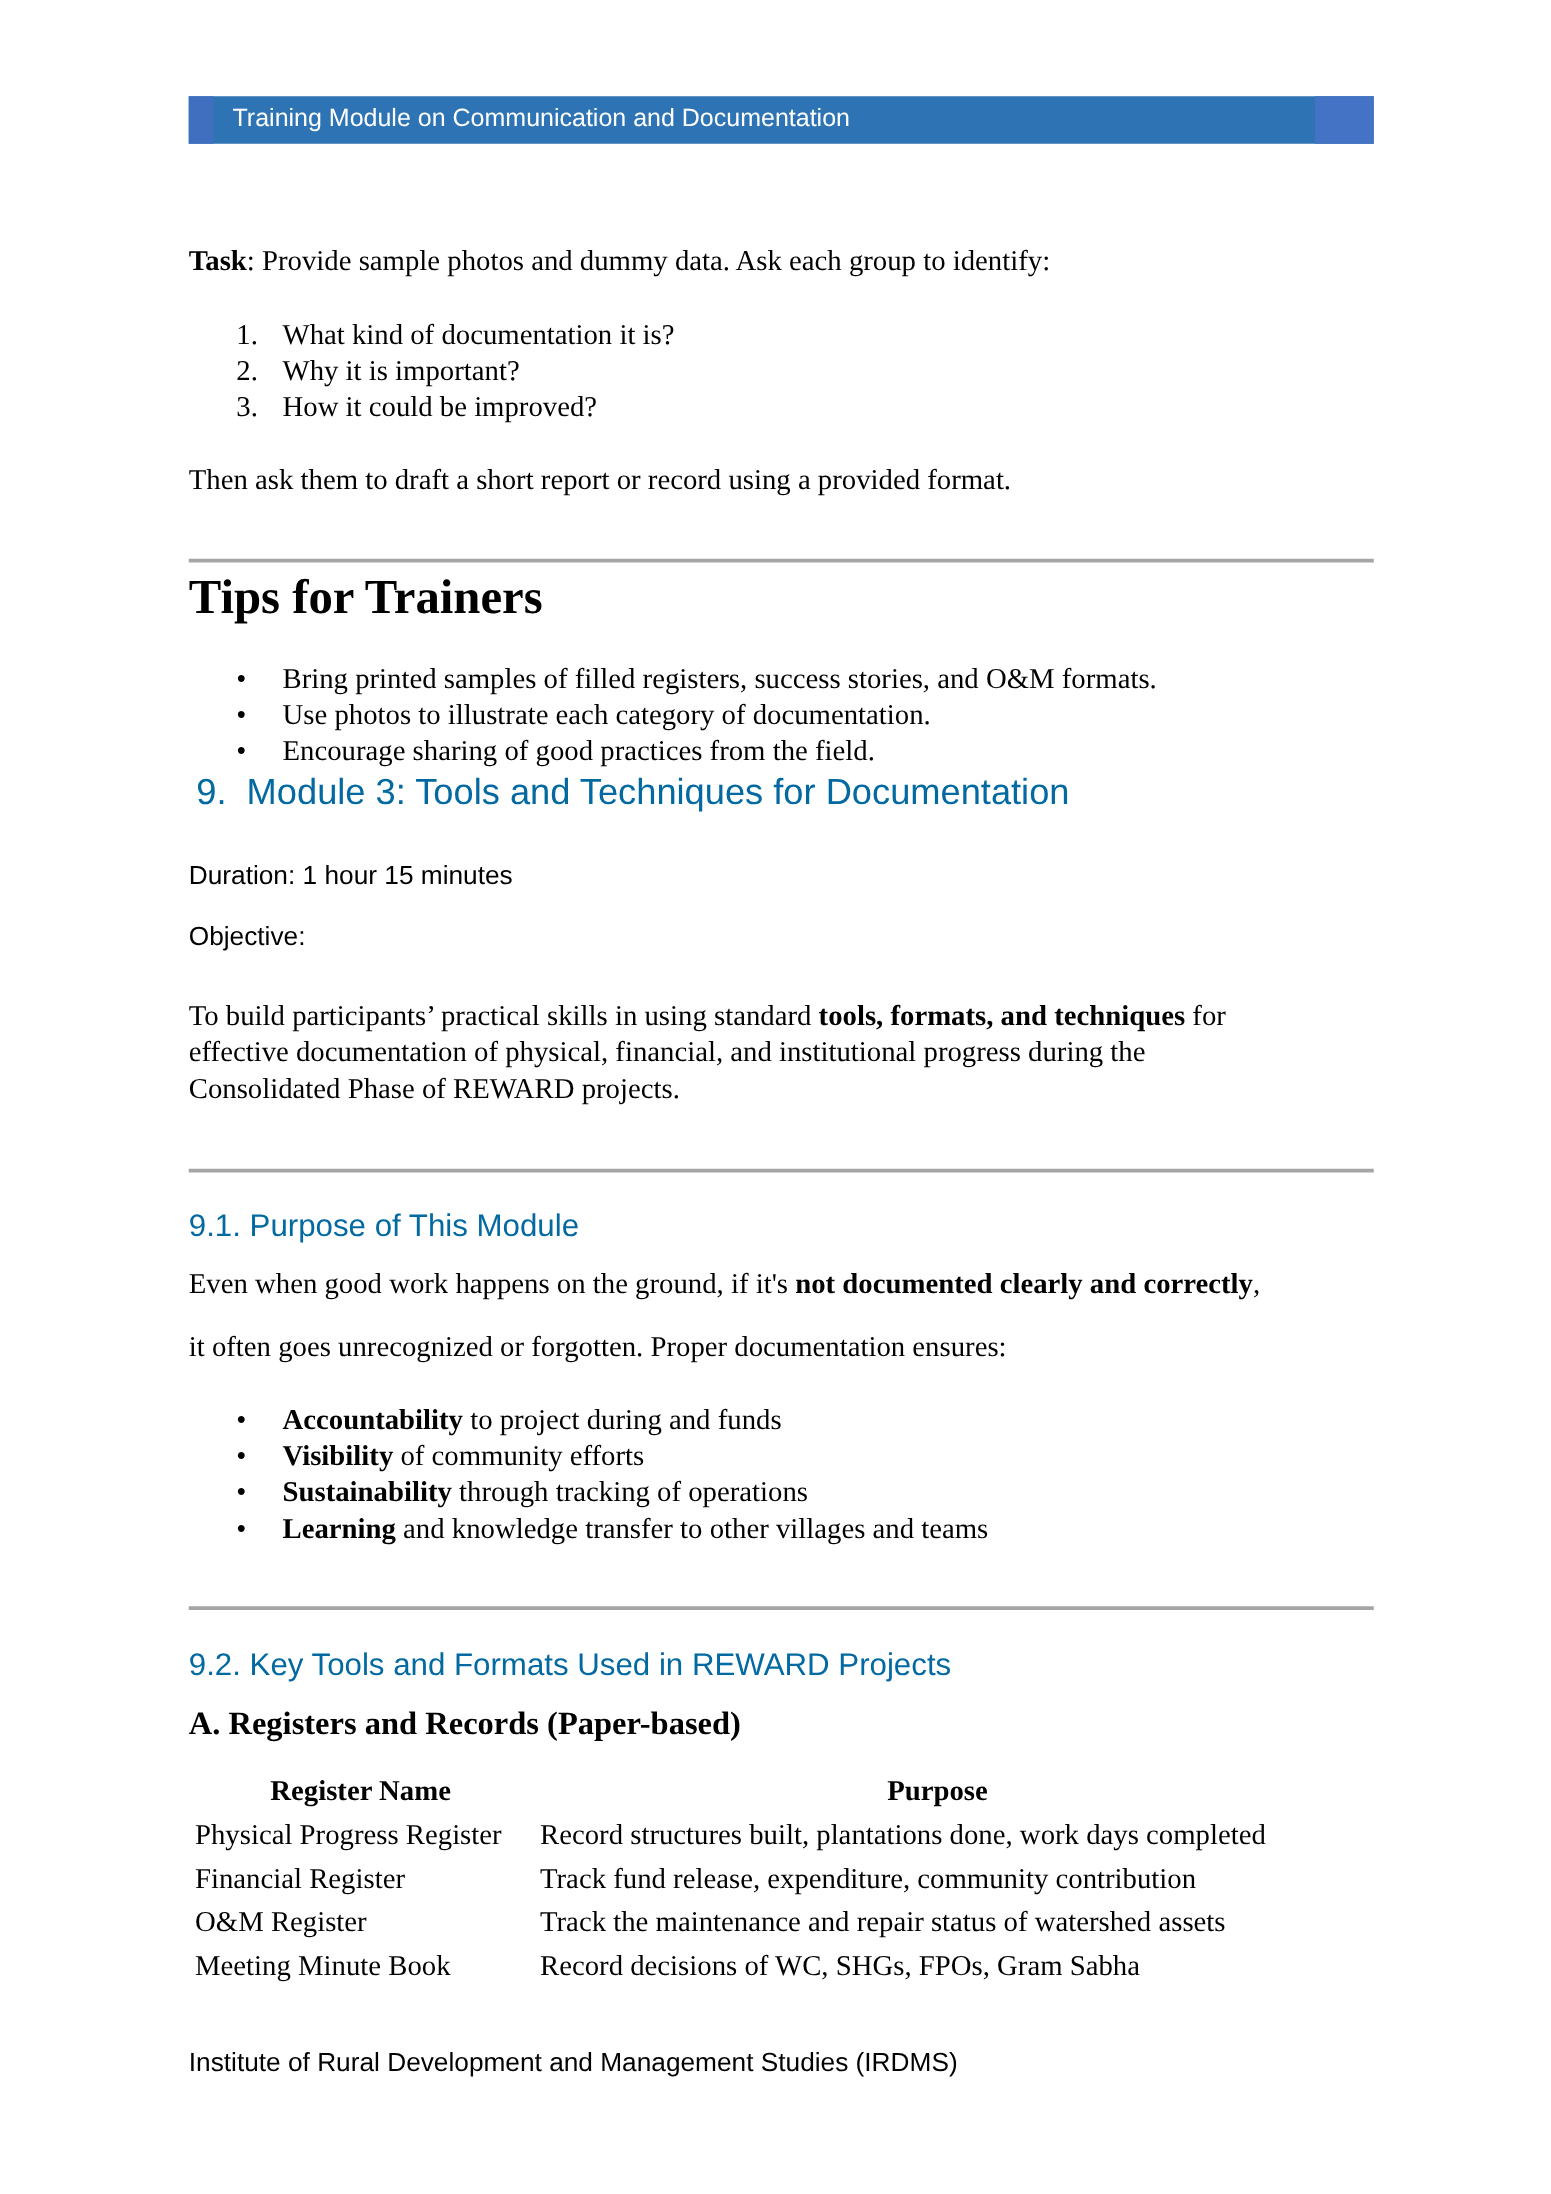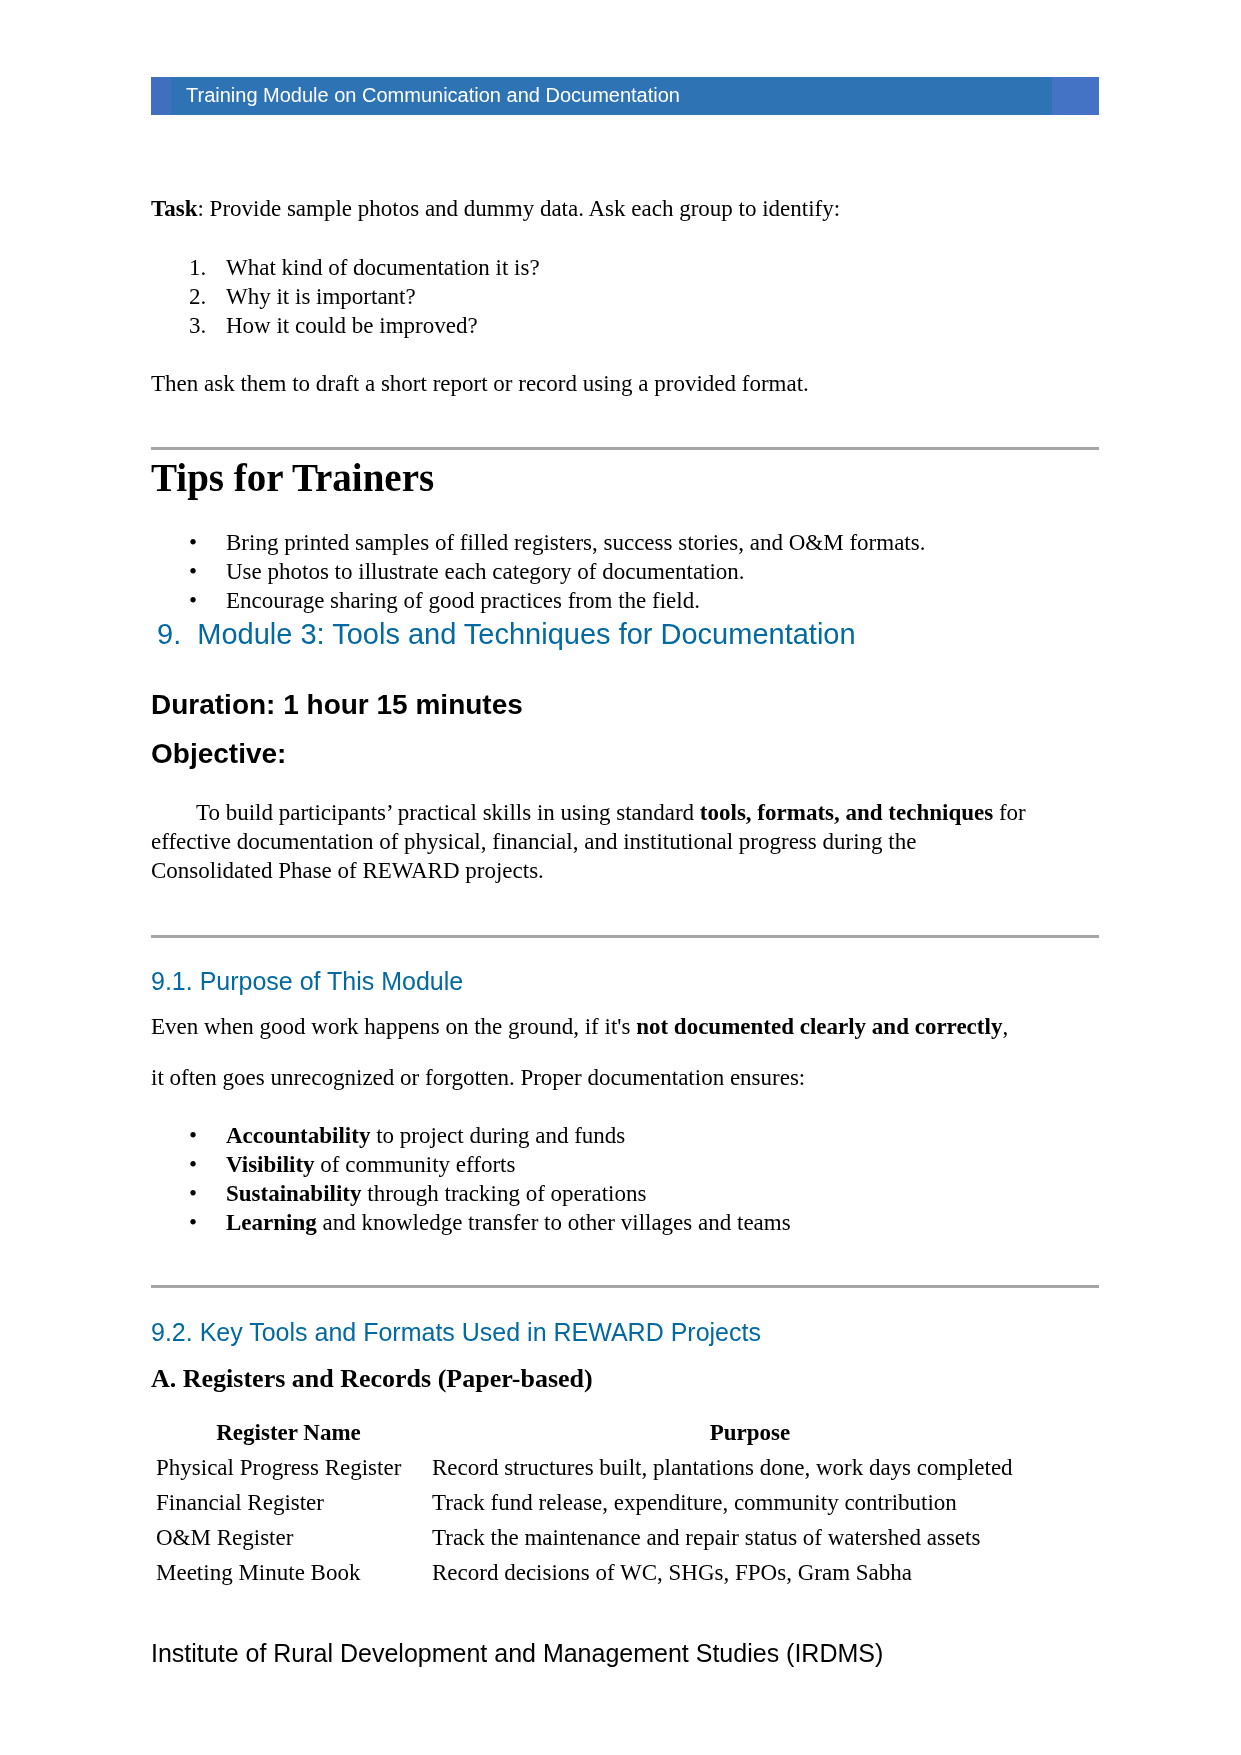--- a/index.html
+++ b/index.html
@@ -12,24 +12,24 @@
   .header-title { position:absolute; left:35px; top:7px; font-family:"Liberation Sans", sans-serif;
                   font-size:20px; color:#ffffff; white-space:nowrap; }
   .body-text { font-size:23px; line-height:29px; white-space:nowrap; }
   .num-item .num { position:absolute; left:38px; }
   .num-item .txt { position:absolute; left:75px; }
   .bullet-item .dot { position:absolute; left:38px; }
   .bullet-item .txt { position:absolute; left:75px; }
   .rule { left:151px; width:948px; height:3px; background:#a5a5a5; }
   .h-big { font-size:39px; font-weight:bold; white-space:nowrap; }
   .h-blue { font-family:"Liberation Sans", sans-serif; color:#0369a1; white-space:nowrap; }
-  .label-bold { font-family:"Liberation Sans", sans-serif; font-weight:bold; font-size:28px; white-space:nowrap; }
+  .label-bold { font-family:"Liberation Sans", sans-serif; font-weight:normal; font-size:21px; white-space:nowrap; }
   .h-sub { font-size:26px; font-weight:bold; white-space:nowrap; }
   .tbl-cell { font-size:23px; white-space:nowrap; }
-  .footer { font-family:"Liberation Sans", sans-serif; font-size:25px; white-space:nowrap; }
+  .footer { font-family:"Liberation Sans", sans-serif; font-size:21px; white-space:nowrap; }
 </style>
 </head>
 <body>
 
 <div class="abs header-bar">
   <div class="left-accent"></div>
   <div class="header-title">Training Module on Communication and Documentation</div>
   <div class="right-accent"></div>
 </div>
 
@@ -67,21 +67,21 @@
 <div class="abs body-text bullet-item" style="left:151px; top:586px; width:950px; height:29px;">
   <span class="dot">•</span>
   <span class="txt">Encourage sharing of good practices from the field.</span>
 </div>
 
 <div class="abs h-blue" style="left:157px; top:618px; font-size:29px; white-space:pre;">9.  Module 3: Tools and Techniques for Documentation</div>
 
 <div class="abs label-bold" style="left:151px; top:689px;">Duration: 1 hour 15 minutes</div>
 <div class="abs label-bold" style="left:151px; top:738px;">Objective:</div>
 
-<div class="abs body-text" style="left:151px; top:798px;margin-left:45px;">
+<div class="abs body-text" style="left:151px; top:798px;">
   <span>To build participants’ practical skills in using standard </span><b>tools, formats, and techniques</b><span> for</span>
 </div>
 <div class="abs body-text" style="left:151px; top:827px;">effective documentation of physical, financial, and institutional progress during the</div>
 <div class="abs body-text" style="left:151px; top:856px;">Consolidated Phase of REWARD projects.</div>
 
 <div class="abs rule" style="top:935px;"></div>
 
 <div class="abs h-blue" style="left:151px; top:967px; font-size:25px;">9.1. Purpose of This Module</div>
 
 <div class="abs body-text" style="left:151px; top:1012px;">

